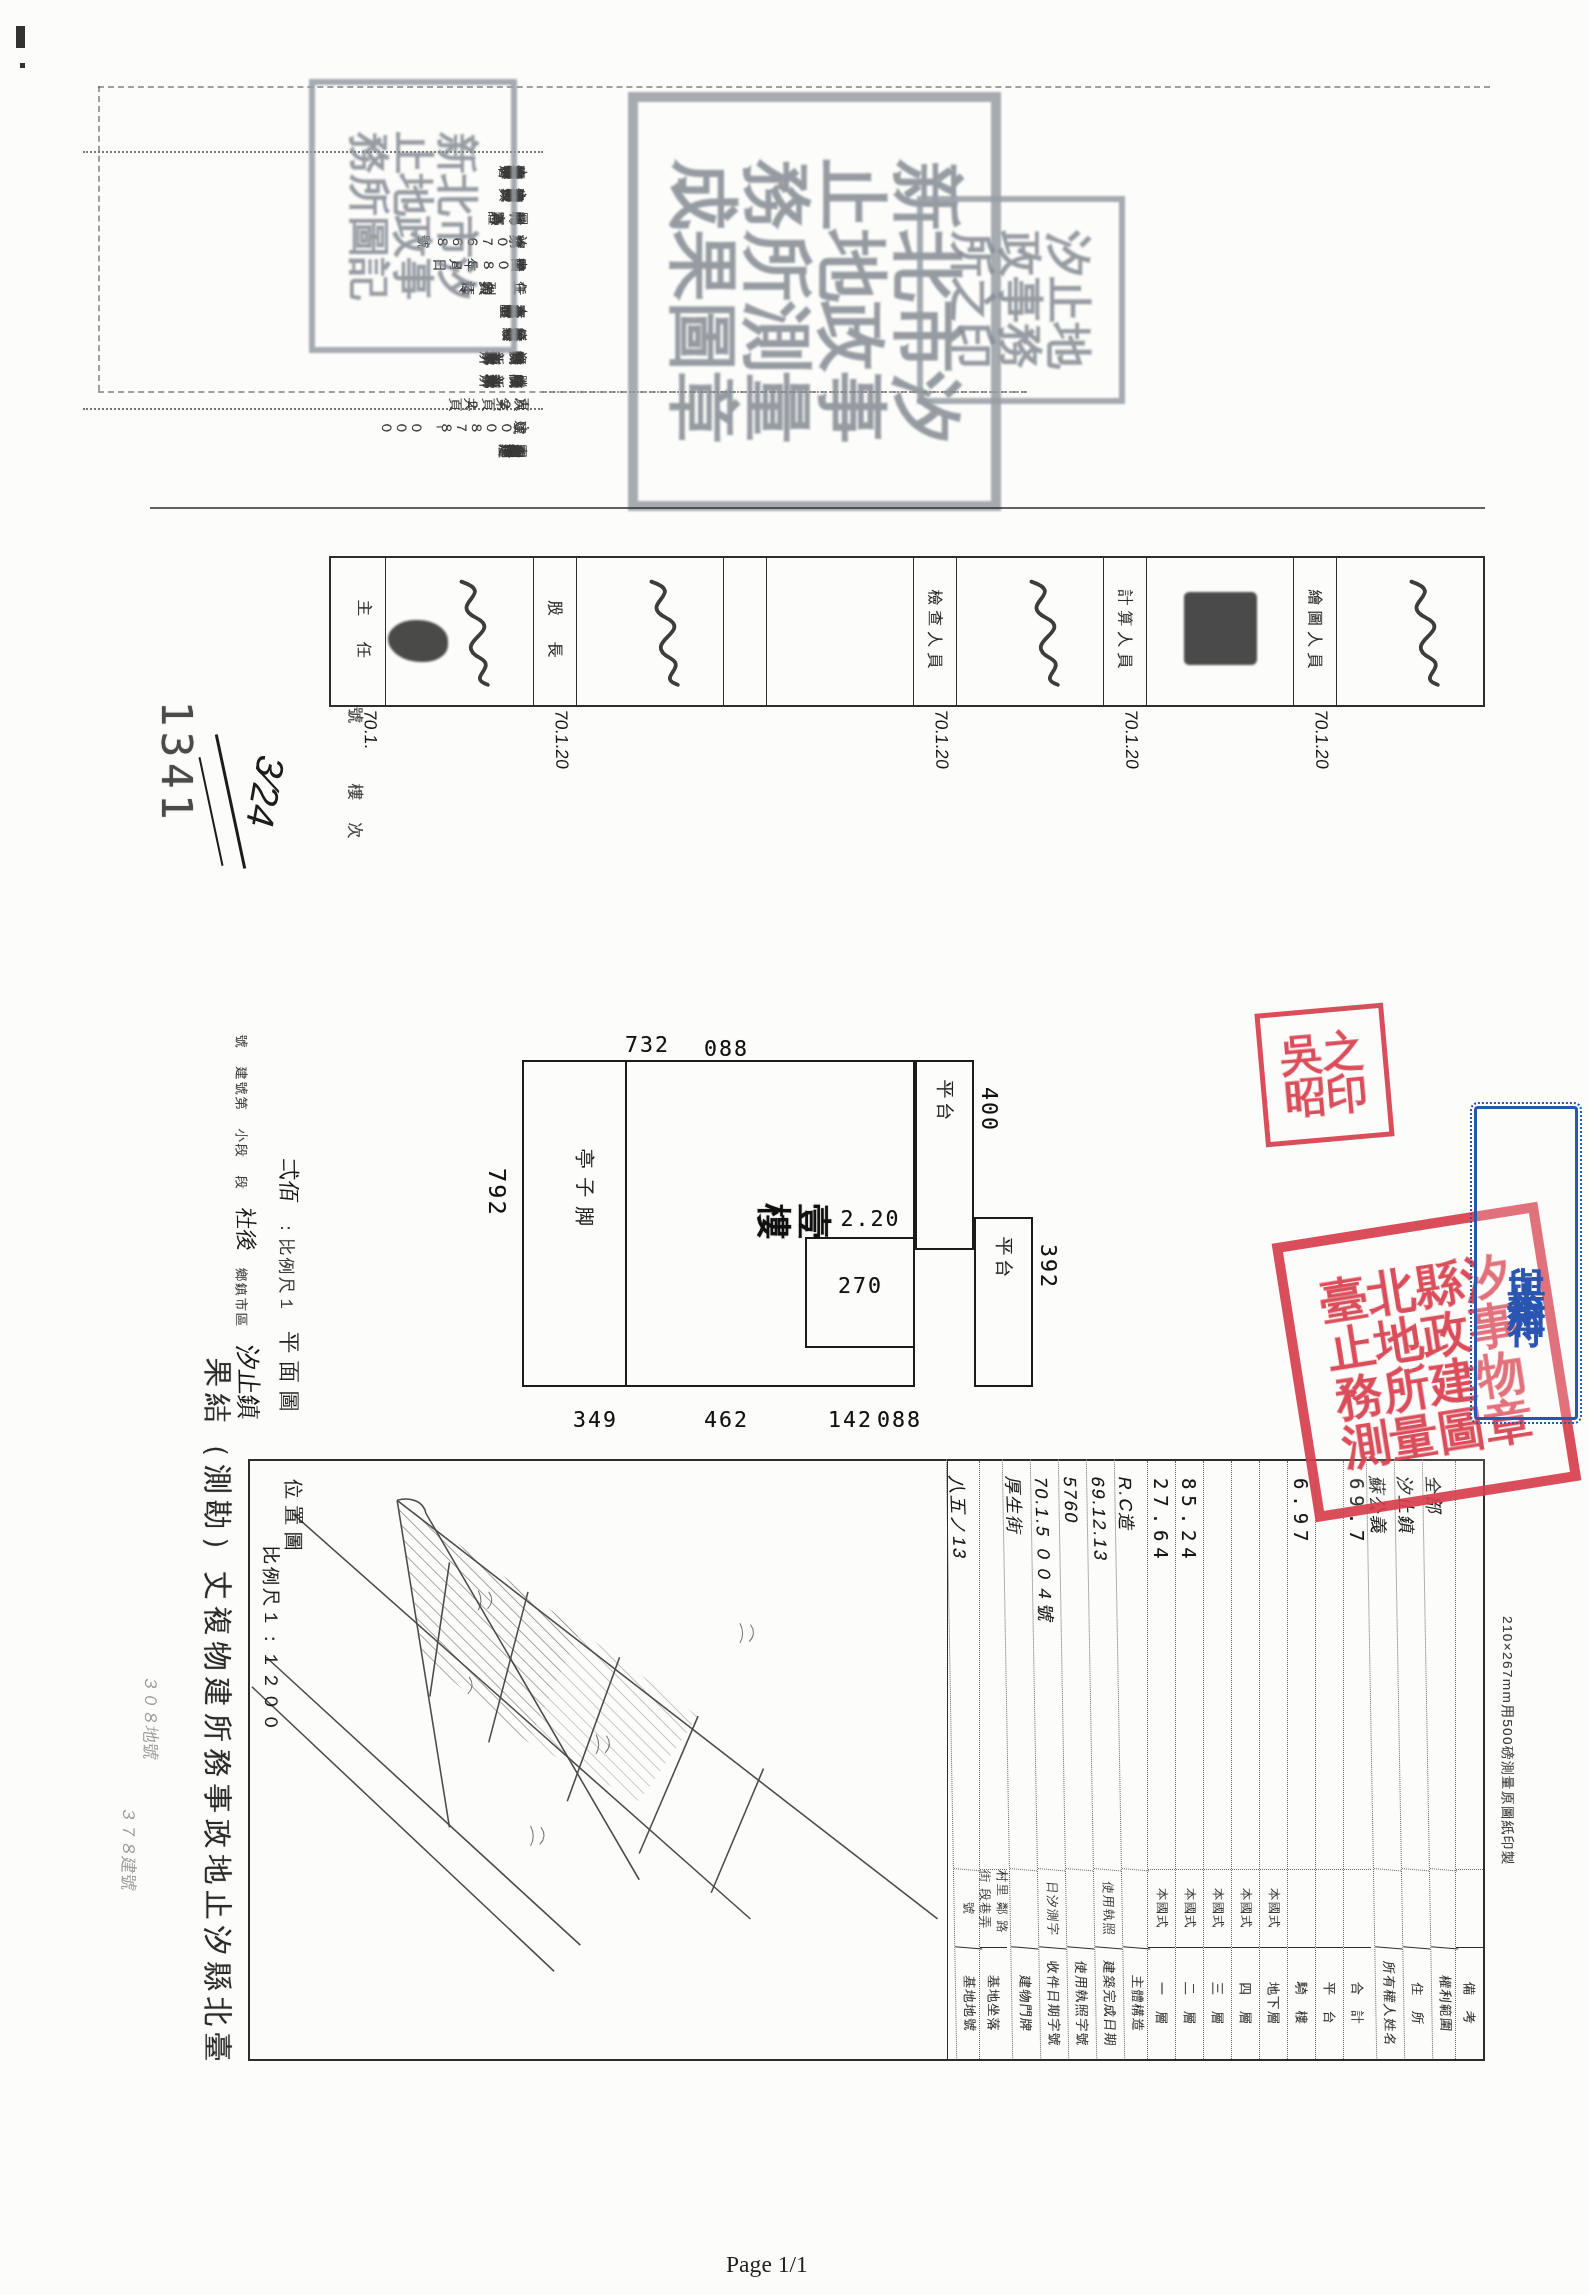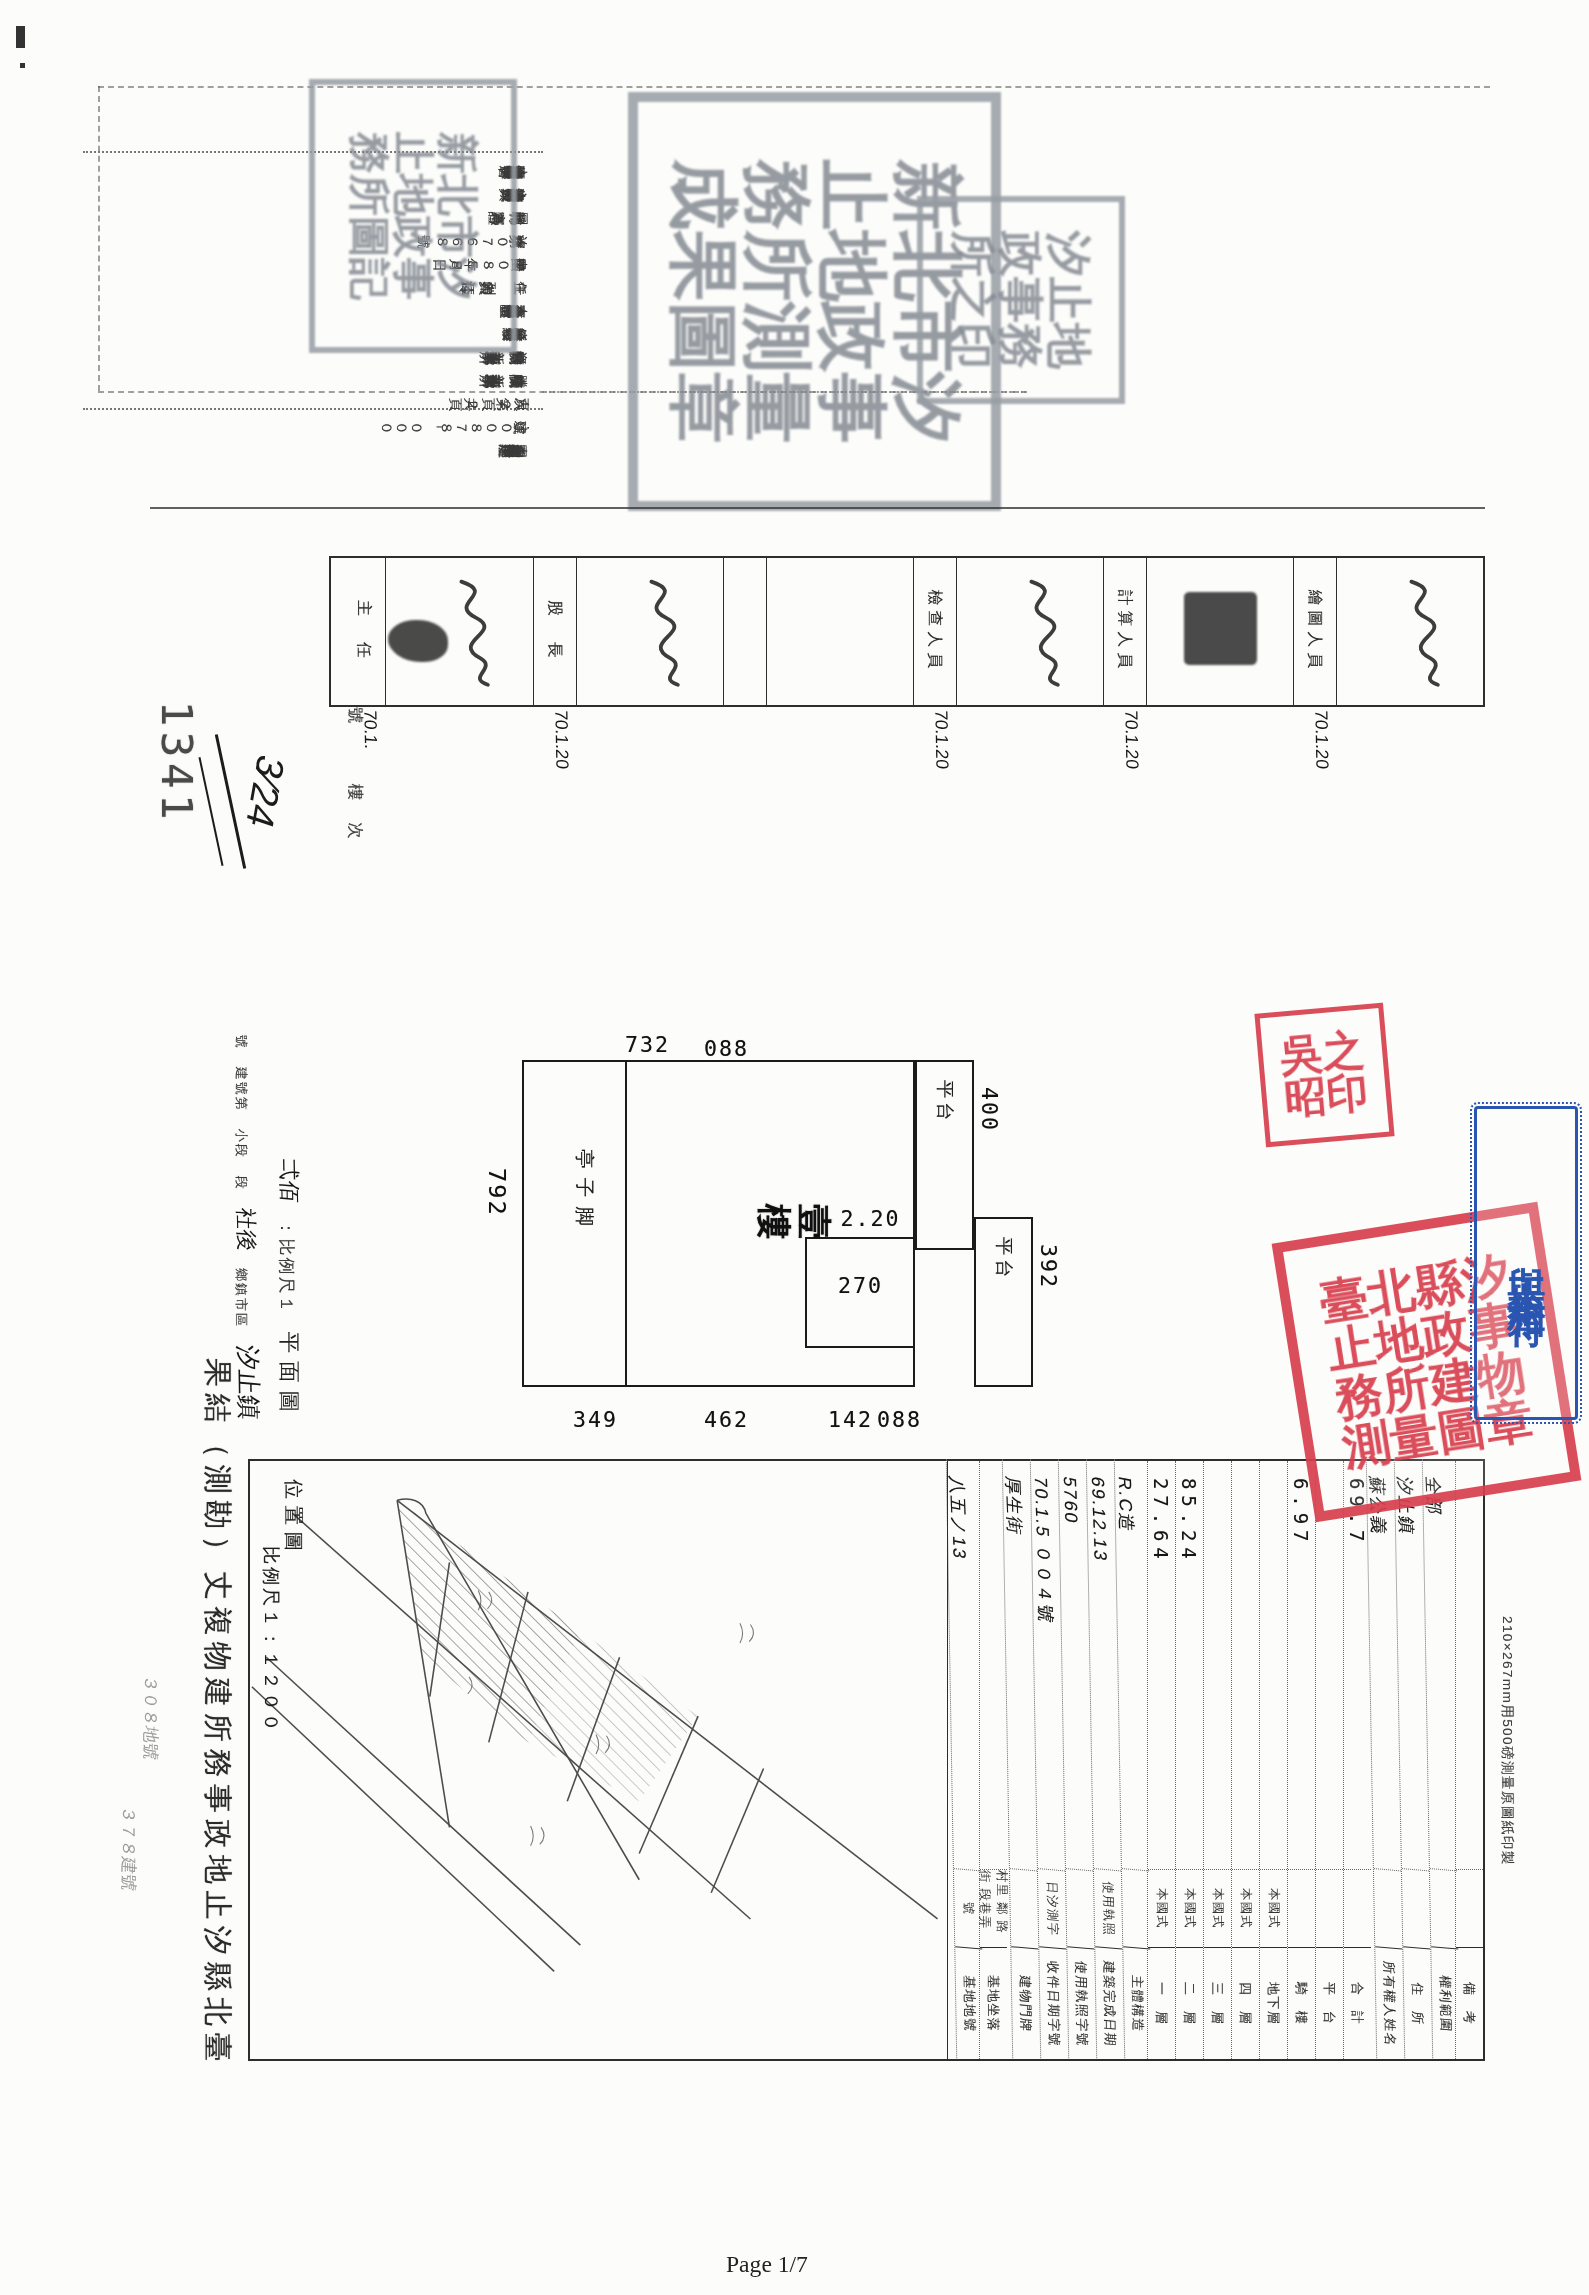--- a/index.html
+++ b/index.html
@@ -383,15 +383,15 @@
   <div class="abs redseal sm-seal" style="left:1260px;top:1008px;width:119px;height:124px;font-size:42px;">
     <div class="rtxt" style="width:2.1em;">吳之昭印</div>
   </div>
   <div class="abs redseal big-seal" style="left:1292px;top:1221px;width:249px;height:262px;font-size:48px;">
     <div class="rtxt" style="width:4.1em;">臺北縣汐止地政事務所建物測量圖章</div>
   </div>
   <div class="abs bluestamp" style="left:1474px;top:1106px;width:98px;height:308px;">
     <span>與正本相符</span>
   </div>
 
-  <div class="abs footer" style="left:726px;top:2251px;">Page 1/7</div>
+  <div class="abs footer" style="left:726px;top:2251px;">Page 1/1</div>
 </div>
 
 
 </body></html>

